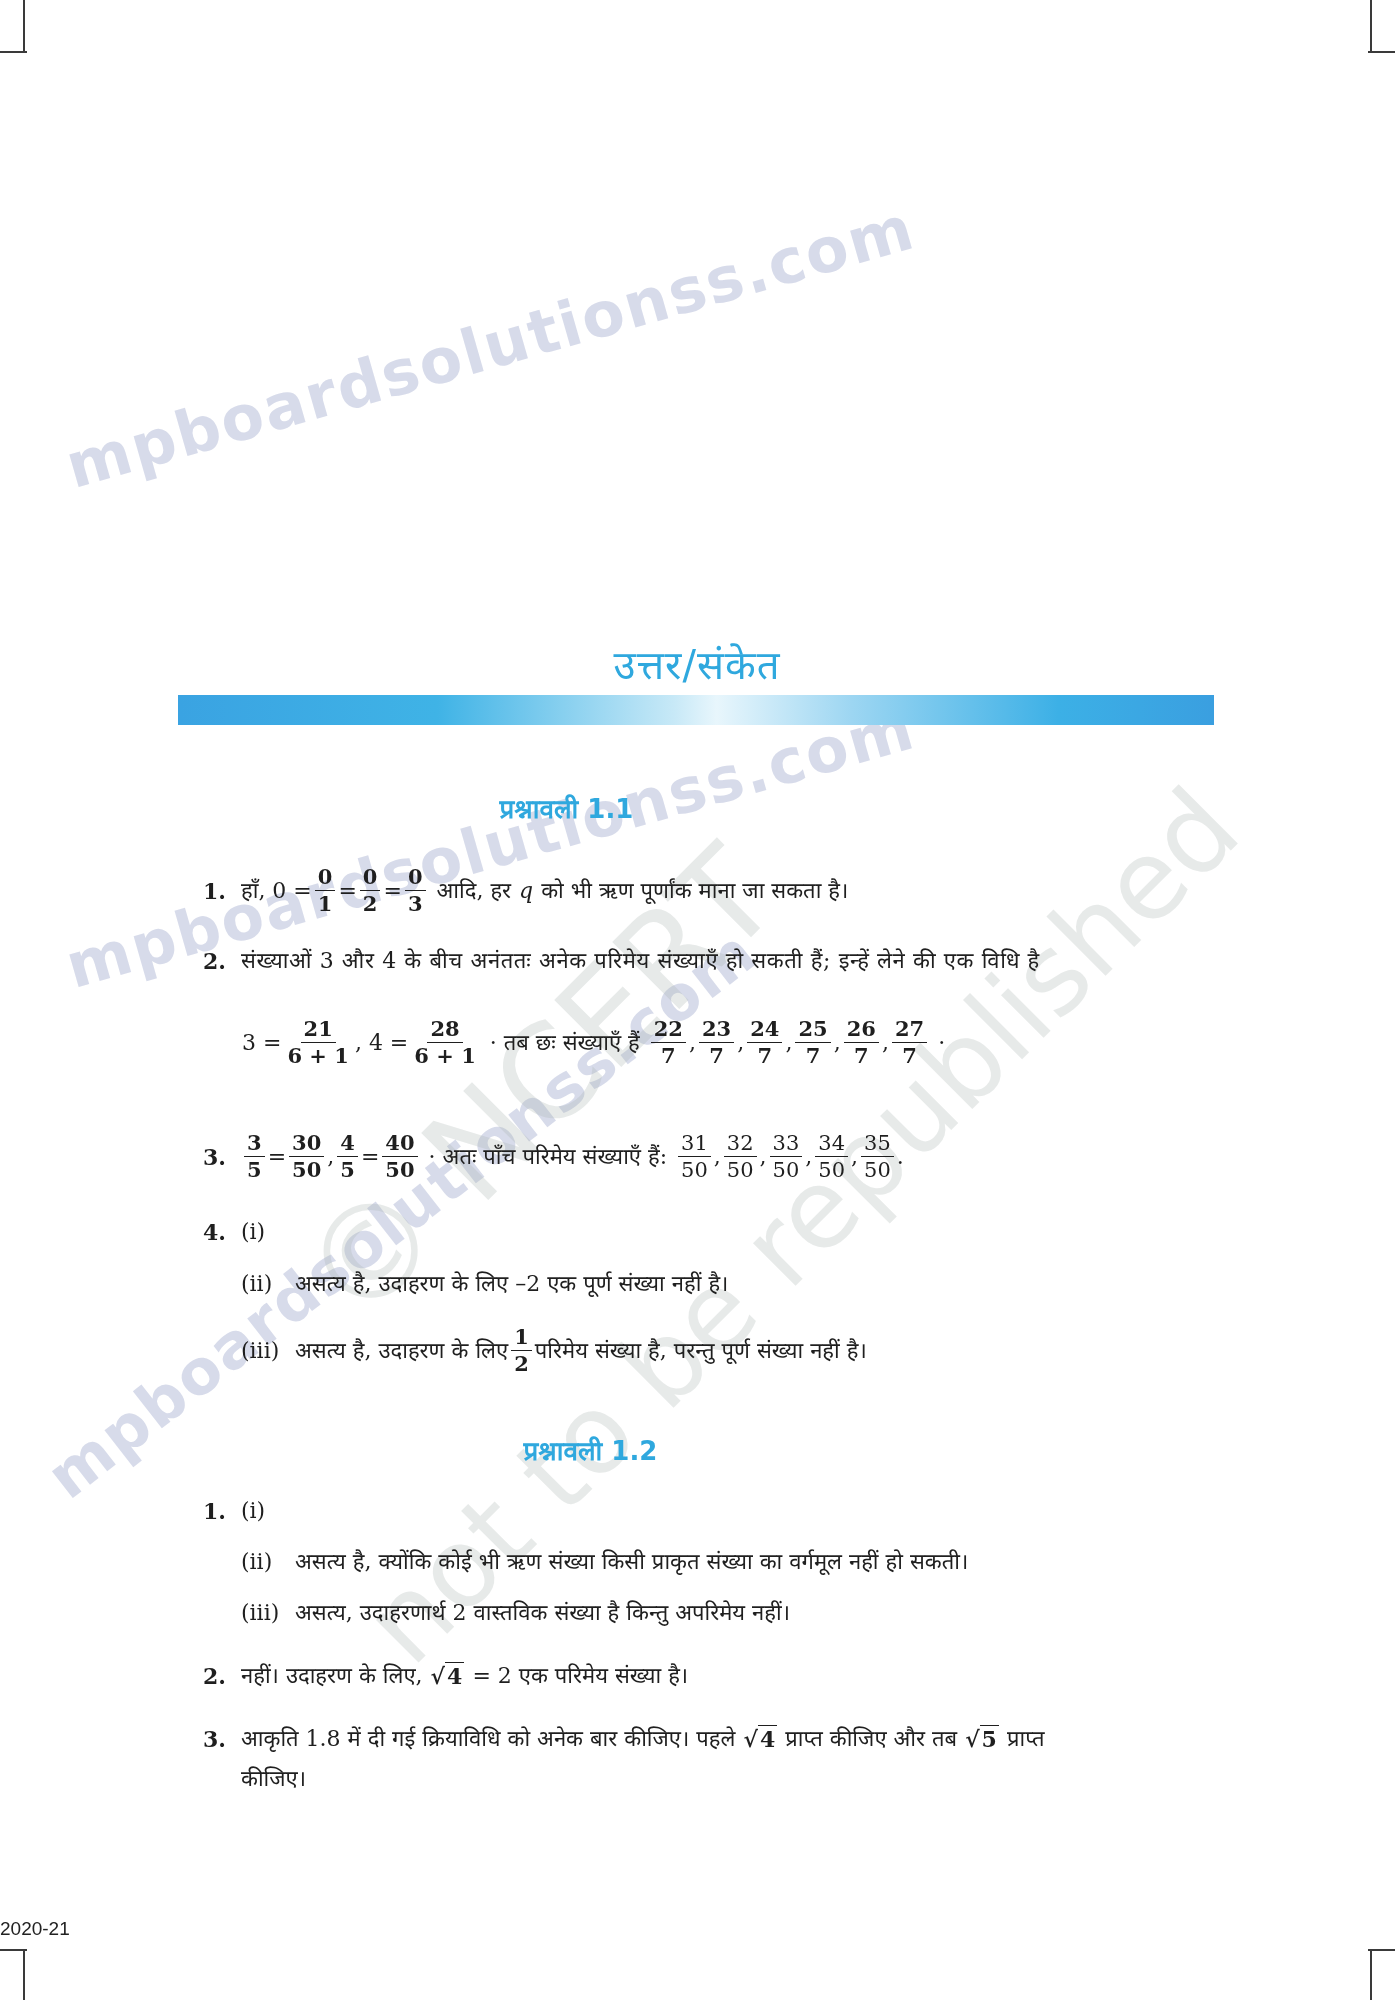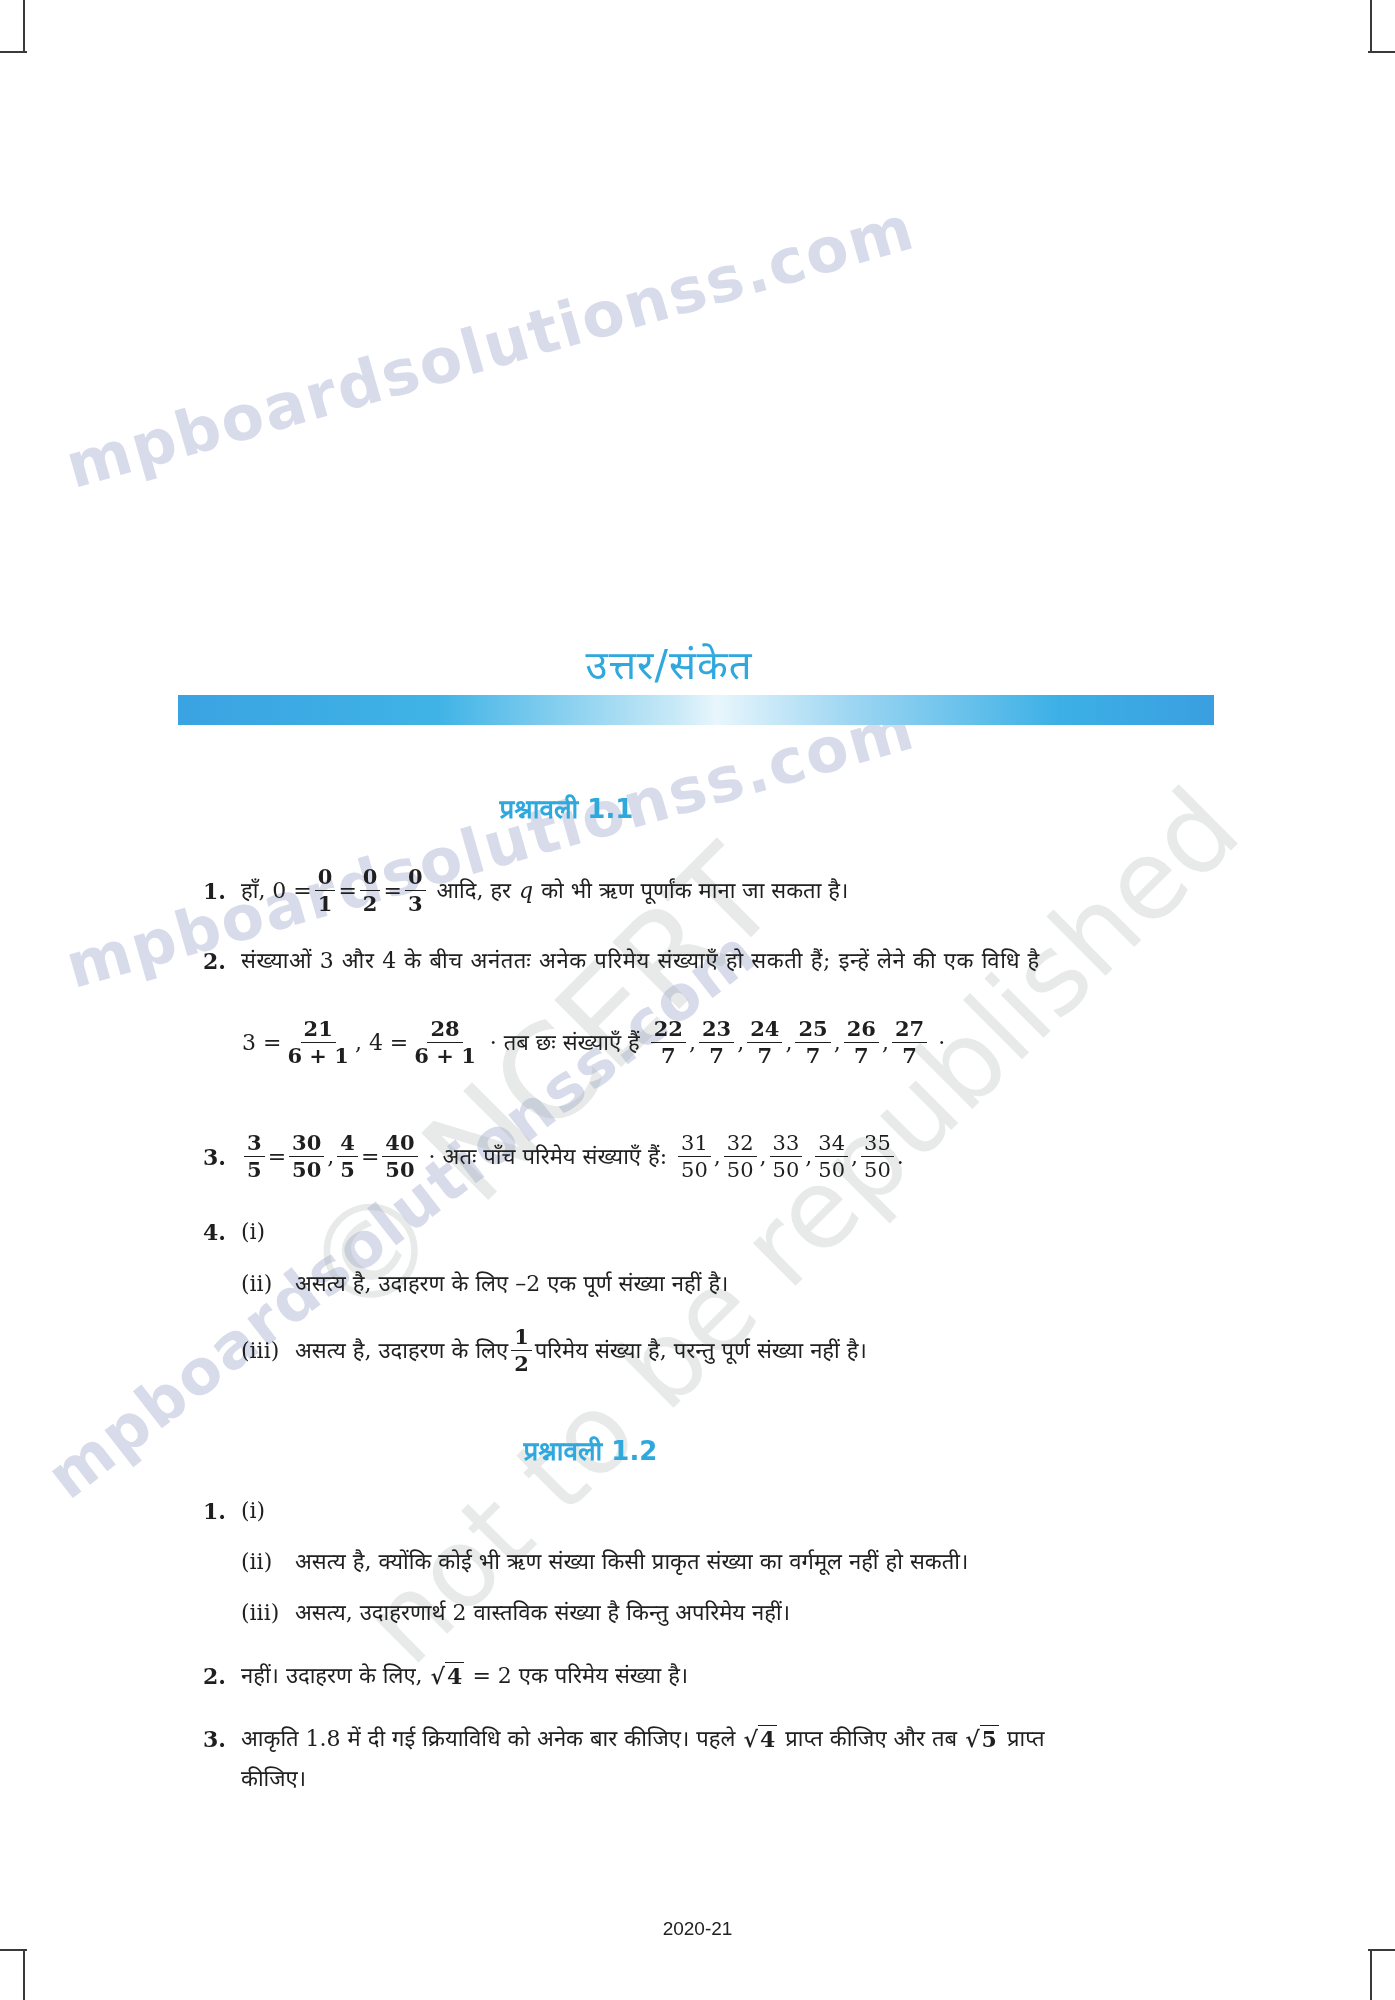--- a/index.html
+++ b/index.html
@@ -15,21 +15,21 @@
     transform-origin: left bottom; pointer-events: none; letter-spacing: 2px;
   }
   .wm-ncert {
     position: absolute; font-family: "DejaVu Sans", "Liberation Sans", sans-serif;
     color: rgba(170,180,175,0.28); white-space: nowrap; pointer-events: none;
     transform-origin: left bottom;
   }
   .title {
     position: absolute; left: 0; width: 1338px; top: 636px; text-align: center;
     font-family: "DejaVu Sans", "Liberation Sans", sans-serif; font-size: 40px;
-    color: #2fa8de; letter-spacing: 1px;
+    color: #2fa8de; letter-spacing: 1px; padding-left: 28px;
   }
   .title-bar {
     position: absolute; left: 178px; top: 695px; width: 1036px; height: 30px;
     background: linear-gradient(90deg, #3aa3e2 0%, #3fb3e6 25%, #c8e9f7 48%, #e8f6fc 52%, #9dd6f2 65%, #3cb0e6 85%, #3a9fe0 100%);
   }
   .section-heading {
     position: absolute; left: 0; width: 1133px; text-align: center;
     font-family: "DejaVu Sans", "Liberation Sans", sans-serif; font-size: 26px;
     color: #2fa8de; font-weight: bold;
   }
@@ -44,21 +44,21 @@
     vertical-align: middle; margin: 0 3px; font-size: 21px; line-height: 1.05;
   }
   .frac .n { padding: 0 3px 2px; border-bottom: 1.5px solid #1f1f1f; }
   .frac .d { padding: 2px 3px 0; }
   .frac.bold { font-weight: bold; }
   .sp { display: inline-block; width: 8px; }
   .sqrt { font-weight: bold; }
   .sqrt .rad { border-top: 1.5px solid #1f1f1f; padding: 0 2px; }
   .italic { font-style: italic; }
   .footer {
-    position: absolute; left: 0; width: 1395px; top: 1918px; text-align: center;
+    position: absolute; left: 0; width: 1395px; top: 1918px; text-align: left;
     font-family: "Liberation Sans", "DejaVu Sans", sans-serif; font-size: 19px; color: #222;
   }
 </style>
 </head>
 <body>
 
 <div class="crop" style="left:23px;top:0;width:2px;height:53px;"></div>
 <div class="crop" style="left:0;top:51px;width:27px;height:2px;"></div>
 <div class="crop" style="left:1370px;top:0;width:2px;height:53px;"></div>
 <div class="crop" style="left:1368px;top:51px;width:27px;height:2px;"></div>

